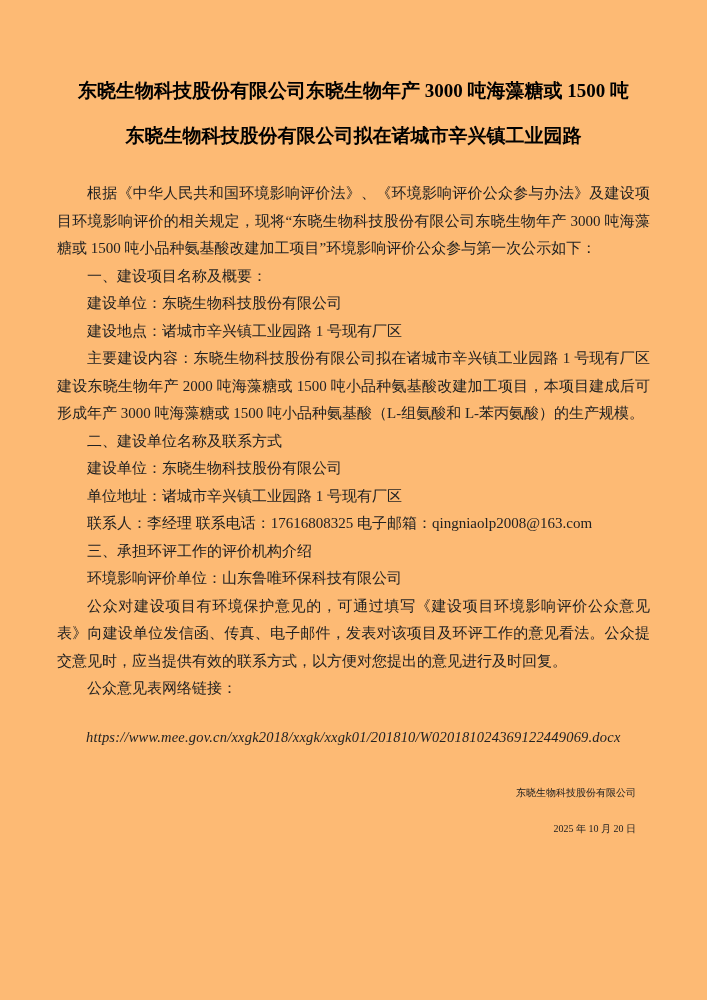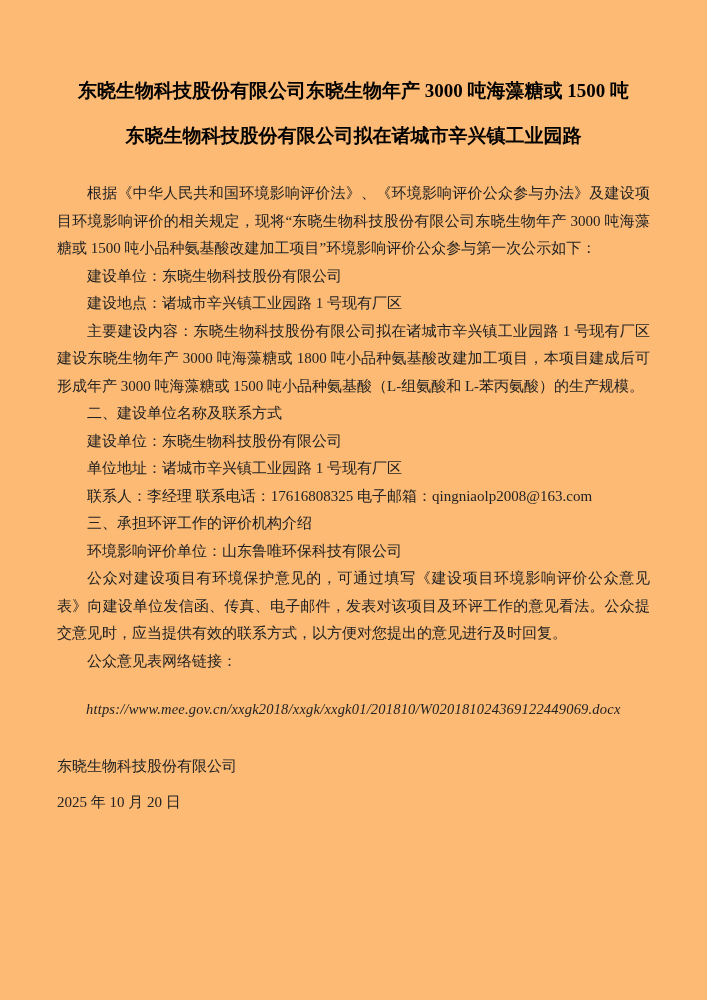--- a/index.html
+++ b/index.html
@@ -40,41 +40,42 @@
   .doc-body p.url-line {
     margin-top: 21px;
     font-size: 14.5px;
     letter-spacing: 0.2px;
     word-break: break-all;
     font-style: italic;
   }
   .doc-footer {
     margin-top: 24px;
     padding-right: 14px;
-    text-align: left;
-    font-size: 15px;
+    text-align: right;
+    font-size: 10px;
     line-height: 36px;
   }
   .doc-footer p { margin: 0; padding: 0; }
 </style>
 </head>
 <body>
 
 <div class="page">
 
   <h1 class="title">
     <span class="tline">东晓生物科技股份有限公司东晓生物年产 3000 吨海藻糖或 1500 吨</span>
     <span class="tline">东晓生物科技股份有限公司拟在诸城市辛兴镇工业园路</span>
   </h1>
 
   <div class="doc-body">
     <p>根据《中华人民共和国环境影响评价法》、《环境影响评价公众参与办法》及建设项目环境影响评价的相关规定，现将“东晓生物科技股份有限公司东晓生物年产 3000 吨海藻糖或 1500 吨小品种氨基酸改建加工项目”环境影响评价公众参与第一次公示如下：</p>
+    <p>一、建设项目名称及概要：</p>
     <p>建设单位：东晓生物科技股份有限公司</p>
     <p>建设地点：诸城市辛兴镇工业园路 1 号现有厂区</p>
-    <p>主要建设内容：东晓生物科技股份有限公司拟在诸城市辛兴镇工业园路 1 号现有厂区建设东晓生物年产 3000 吨海藻糖或 1800 吨小品种氨基酸改建加工项目，本项目建成后可形成年产 3000 吨海藻糖或 1500 吨小品种氨基酸（L-组氨酸和 L-苯丙氨酸）的生产规模。</p>
+    <p>主要建设内容：东晓生物科技股份有限公司拟在诸城市辛兴镇工业园路 1 号现有厂区建设东晓生物年产 2000 吨海藻糖或 1500 吨小品种氨基酸改建加工项目，本项目建成后可形成年产 3000 吨海藻糖或 1500 吨小品种氨基酸（L-组氨酸和 L-苯丙氨酸）的生产规模。</p>
     <p>二、建设单位名称及联系方式</p>
     <p>建设单位：东晓生物科技股份有限公司</p>
     <p>单位地址：诸城市辛兴镇工业园路 1 号现有厂区</p>
     <p>联系人：李经理  联系电话：17616808325 电子邮箱：qingniaolp2008@163.com</p>
     <p>三、承担环评工作的评价机构介绍</p>
     <p>环境影响评价单位：山东鲁唯环保科技有限公司</p>
     <p>公众对建设项目有环境保护意见的，可通过填写《建设项目环境影响评价公众意见表》向建设单位发信函、传真、电子邮件，发表对该项目及环评工作的意见看法。公众提交意见时，应当提供有效的联系方式，以方便对您提出的意见进行及时回复。</p>
     <p>公众意见表网络链接：</p>
     <p class="url-line">https://www.mee.gov.cn/xxgk2018/xxgk/xxgk01/201810/W020181024369122449069.docx</p>
   </div>

